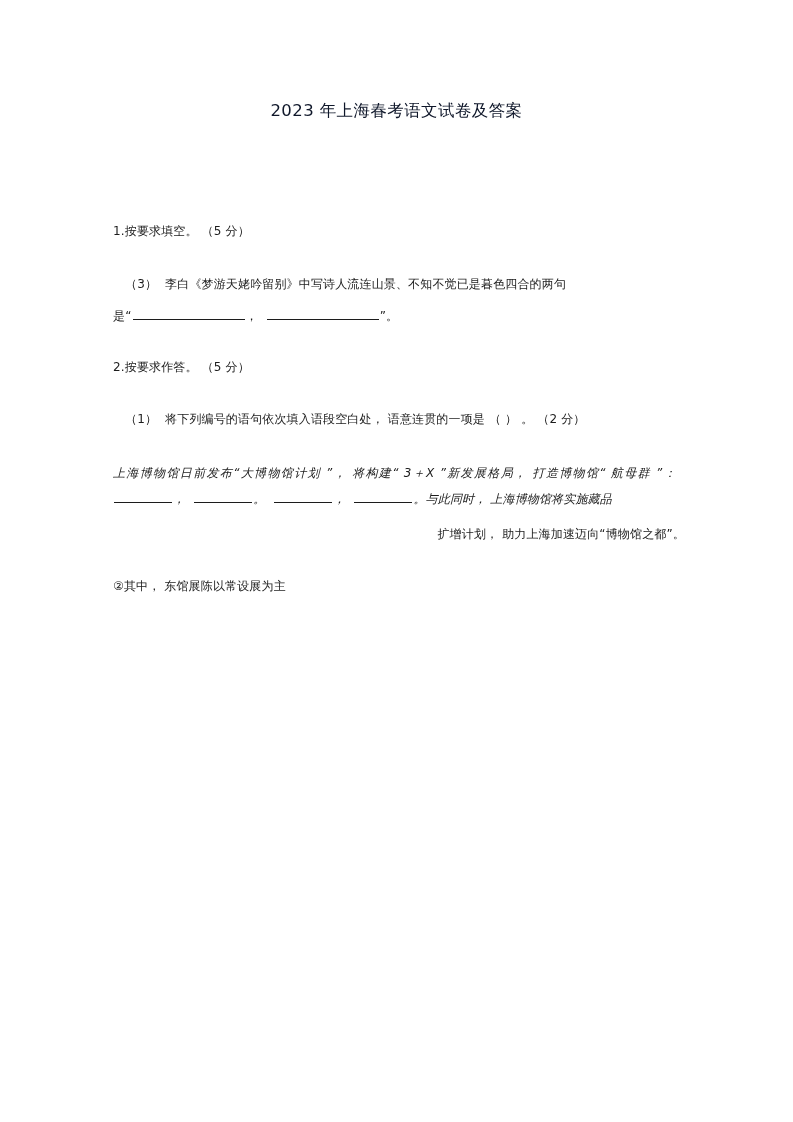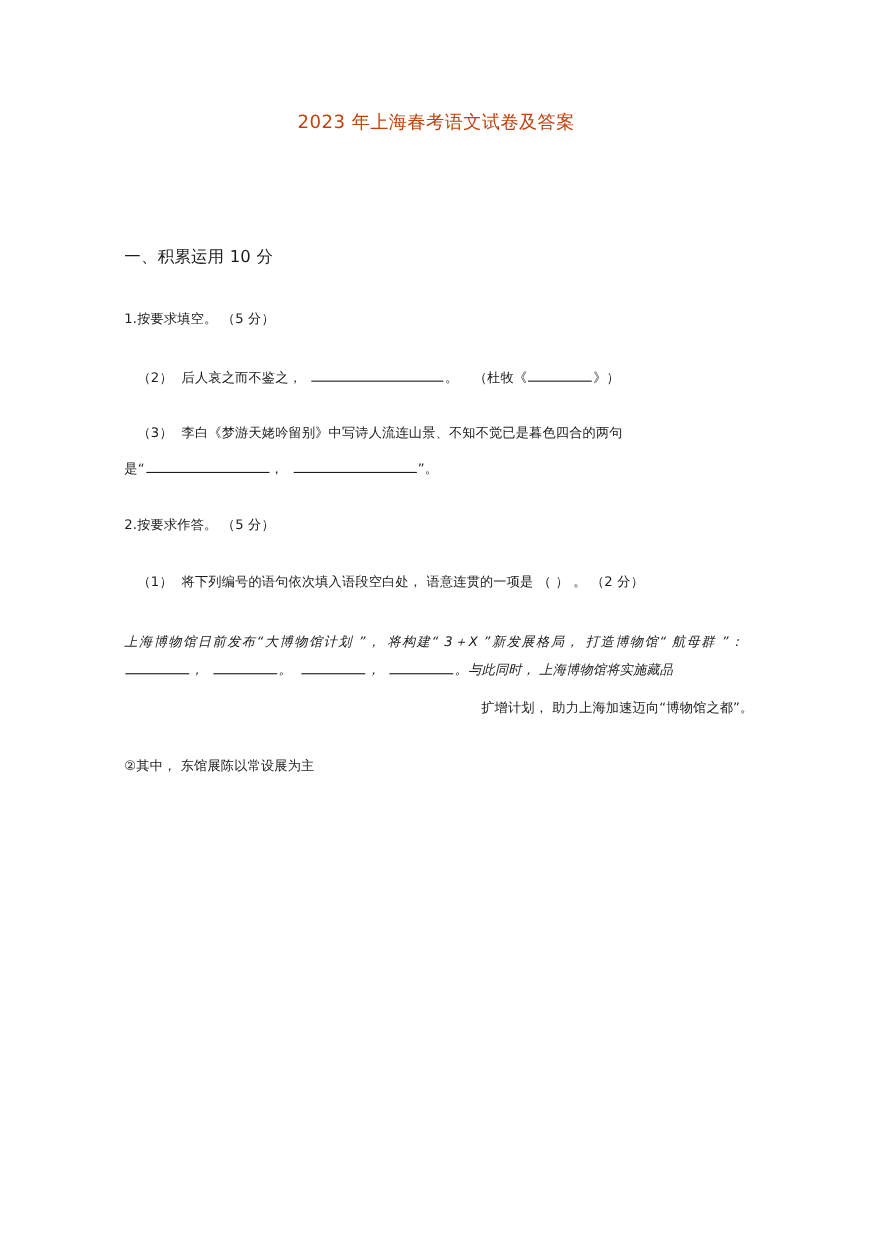--- a/index.html
+++ b/index.html
@@ -20,21 +20,21 @@
     box-sizing: border-box;
   }
   .doc-title {
     position: absolute;
     left: 0;
     top: 100px;
     width: 793px;
     text-align: center;
     font-size: 16.5px;
     letter-spacing: 0.4px;
-    color: #c2410c;
+    color: #0f172a;
   }
   .body-block {
     position: absolute;
     left: 113px;
     top: 222px;
     width: 572px;
   }
   .para {
     font-size: 12px;
     line-height: 1.55;
@@ -97,28 +97,24 @@
 </style>
 </head>
 <body>
 
 <div class="page">
 
   <div class="doc-title">2023 年上海春考语文试卷及答案</div>
 
   <div class="body-block">
 
-    <p class="para sec-head">一、积累运用 10 分</p>
 
     <p class="para q-head">1.按要求填空。 （5 分）</p>
 
 
-    <p class="para sub-item">
-      <span>（2）</span><span class="gap-sm"></span><span>后人哀之而不鉴之，</span><span class="gap-sm"></span><span class="blank b-med"></span><span>。</span><span class="gap-md"></span><span>（杜牧《</span><span class="blank b-work"></span><span>》）</span>
-    </p>
 
     <p class="para sub-item tall">
       <span>（3）</span><span class="gap-sm"></span><span>李白《梦游天姥吟留别》中写诗人流连山景、不知不觉已是暮色四合的两句</span>
     </p>
 
     <p class="para cont-line">
       <span>是“</span><span class="blank b-med2"></span><span>，</span><span class="gap-sm"></span><span class="blank b-med2"></span><span>”。</span>
     </p>
 
     <p class="para q-head2">2.按要求作答。 （5 分）</p>

